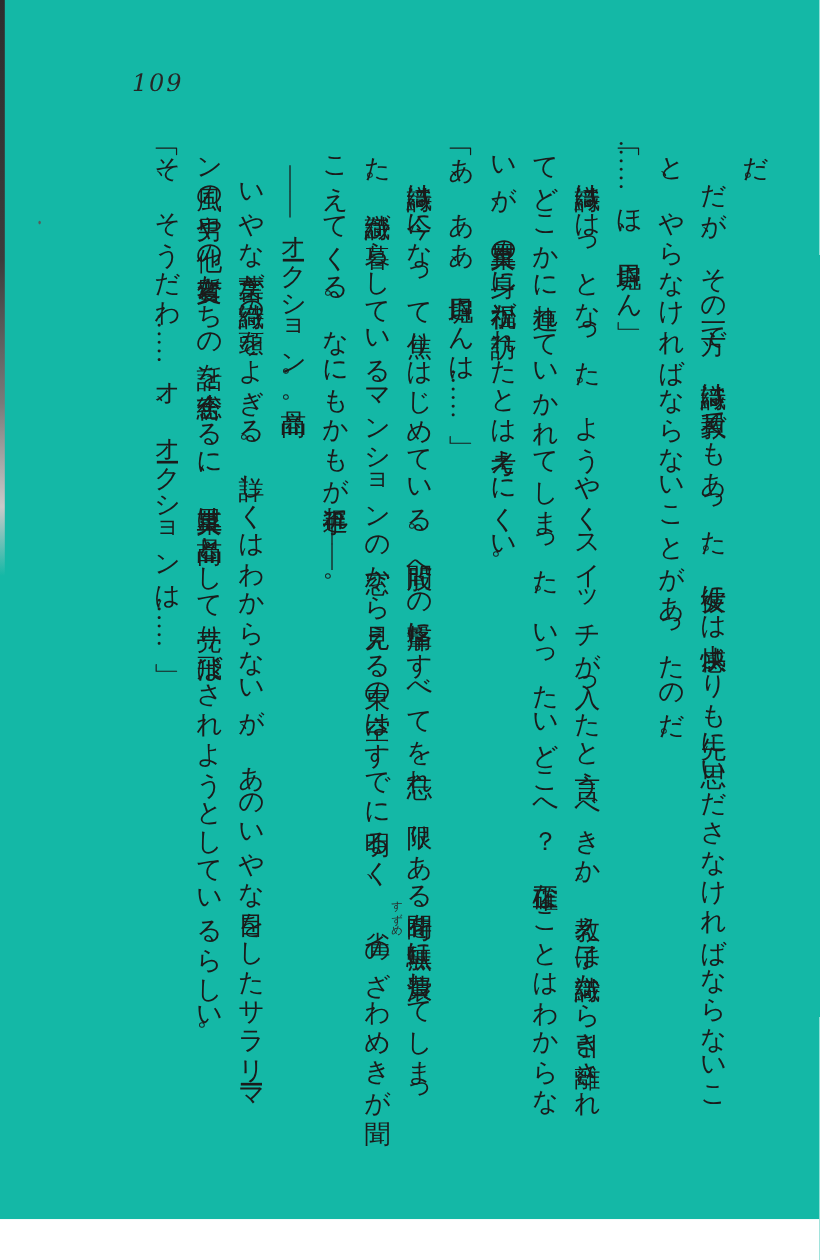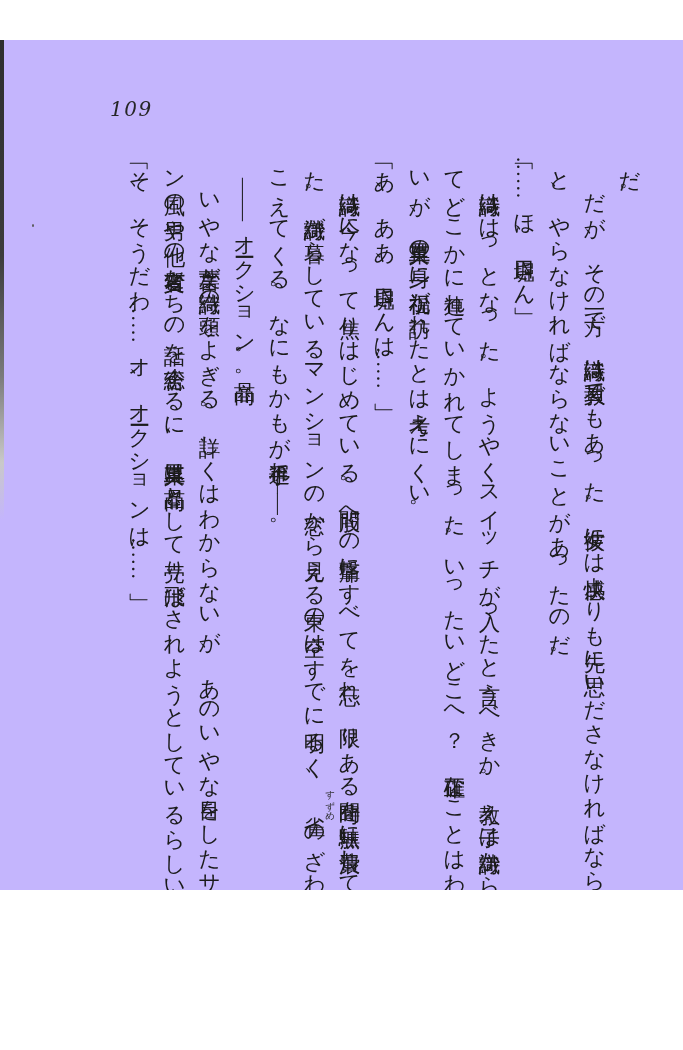--- a/index.html
+++ b/index.html
@@ -3,25 +3,24 @@
 <meta charset="utf-8">
 <style>
   html, body {
     margin: 0;
     padding: 0;
     background: #ffffff;
   }
   .page {
     position: relative;
     width: 683px;
-    height: 850px;
-    background: #c4b5fd;
+    height: 1016px;
+    background: #14b8a6;
     overflow: hidden;
     font-family: "Liberation Serif", "DejaVu Serif", serif;
-    margin-top: 40px;
   }
   
   .edge-artifact {
     position: absolute;
     left: 0;
     top: 0;
     width: 4px;
     height: 480px;
     background: linear-gradient(to bottom,
       #2e2e2e 0%, #3c3c3c 45%, #7a7a7a 70%, #c9c9c9 88%, rgba(255,255,255,0) 100%);

